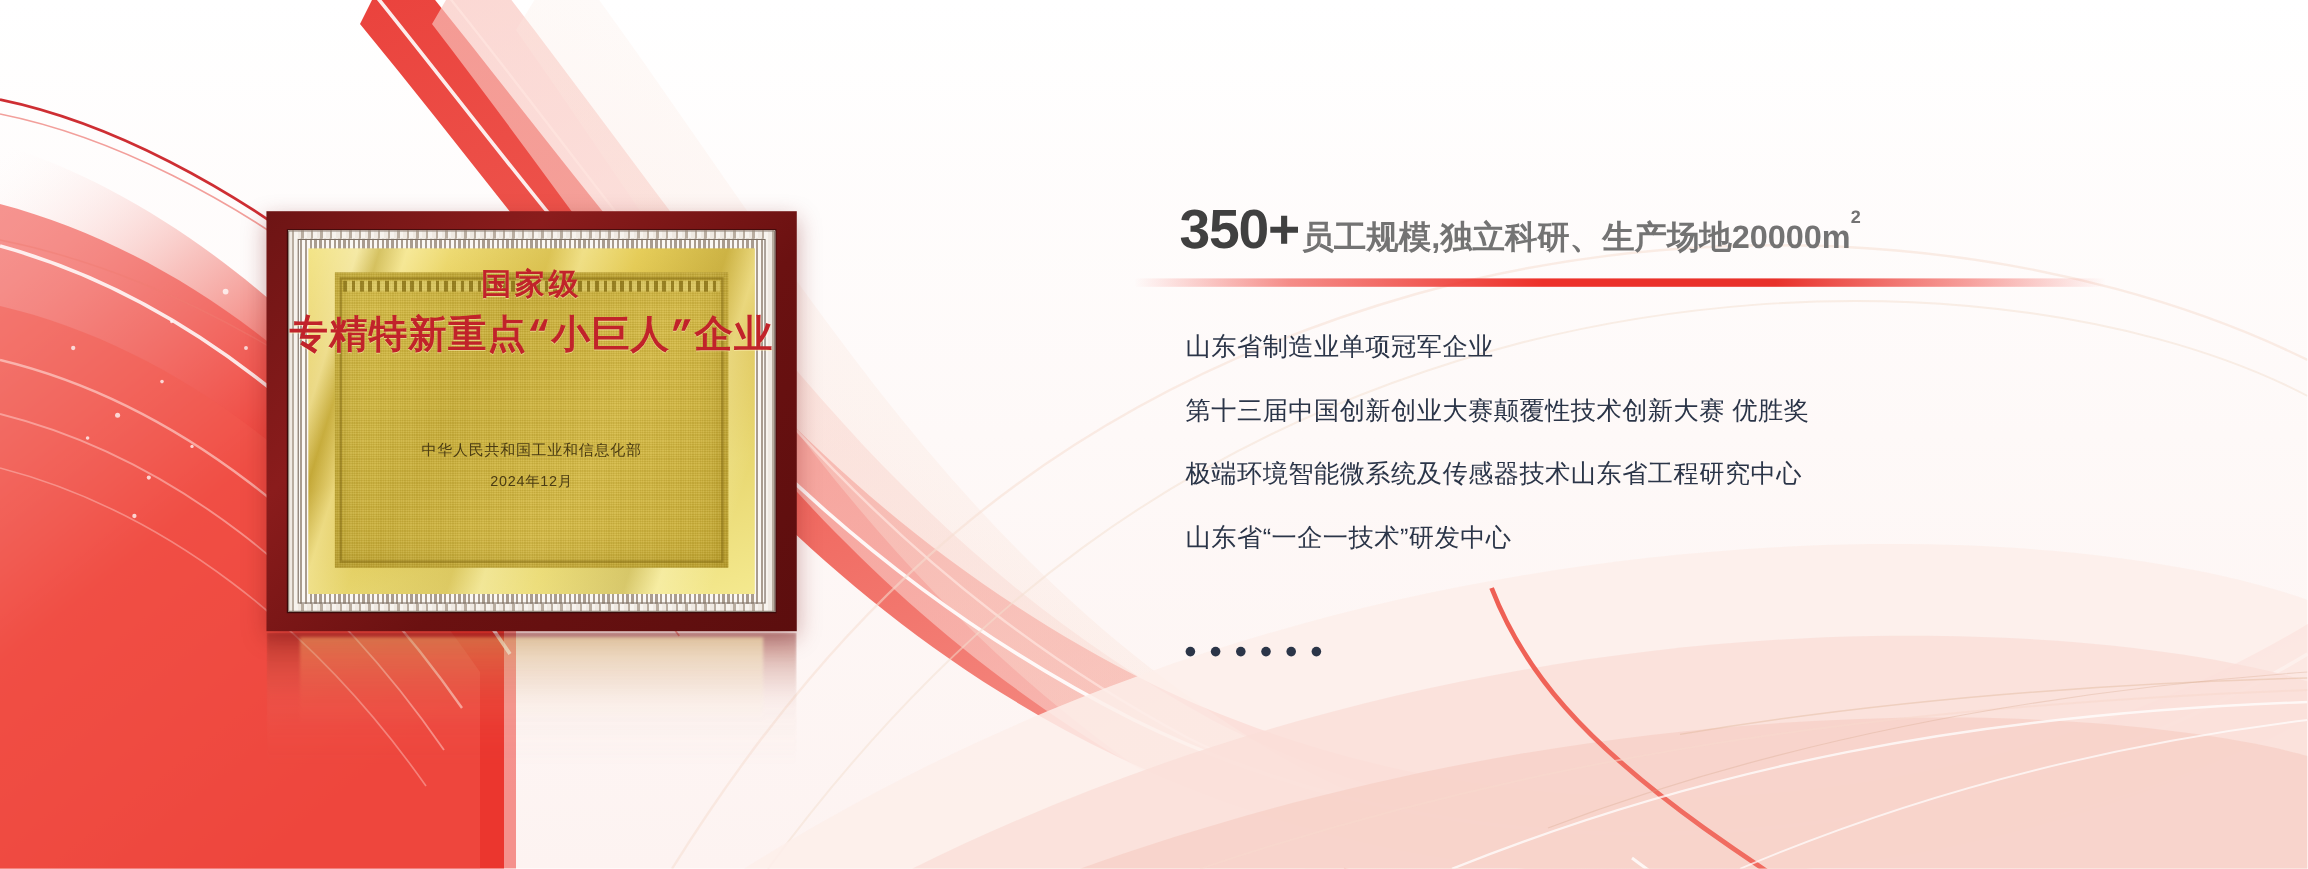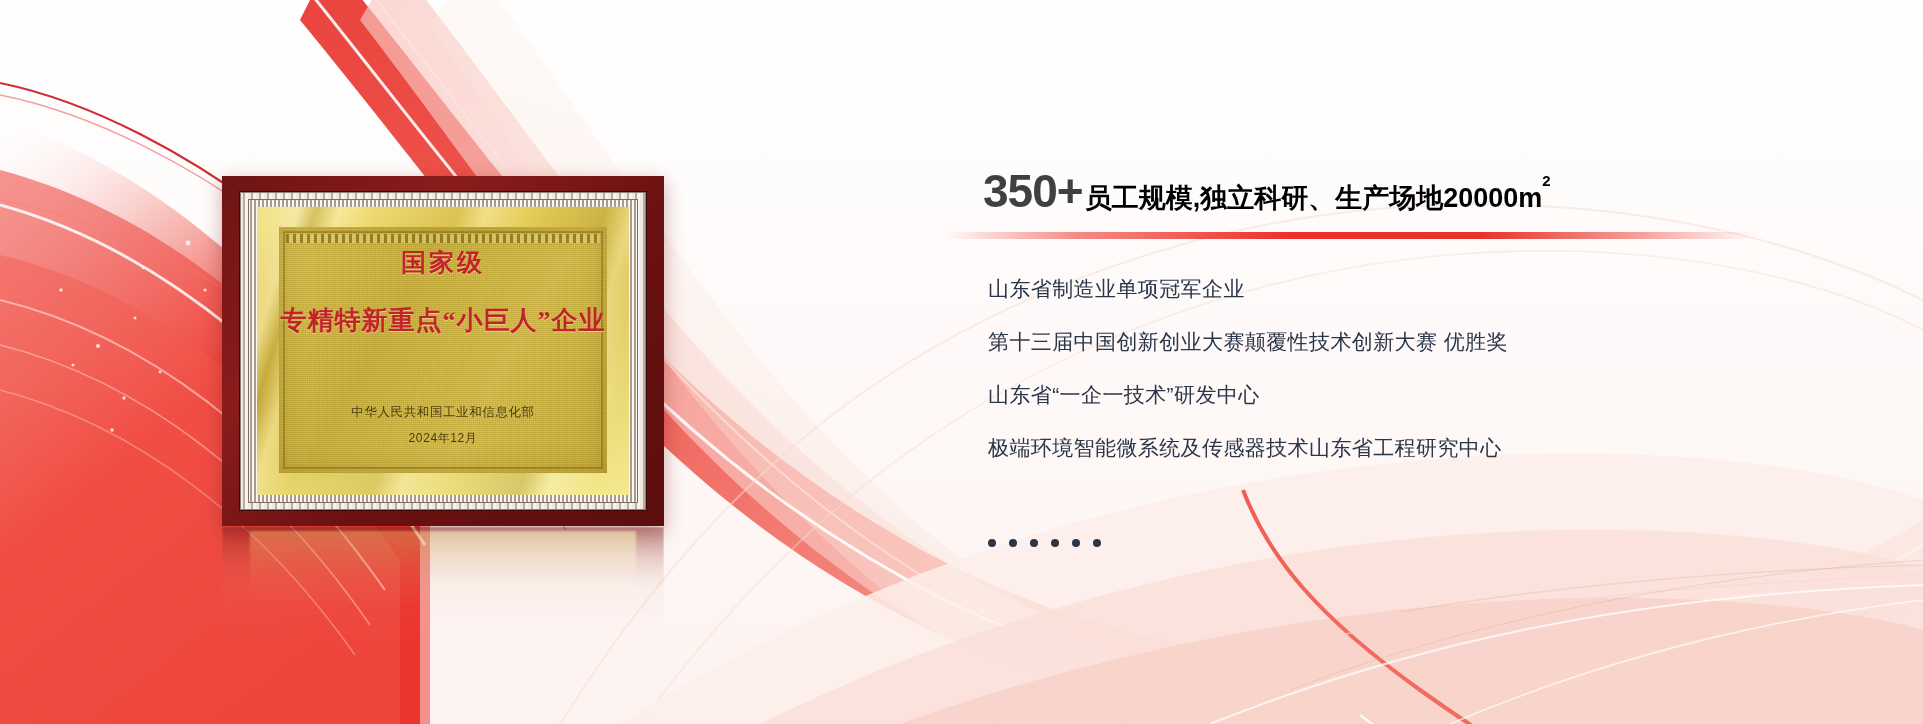--- a/index.html
+++ b/index.html
@@ -72,30 +72,30 @@
     content:"";position:absolute;left:7px;top:7px;right:7px;height:9px;
     background:repeating-linear-gradient(90deg,
       rgba(110,88,8,.55) 0 3px, rgba(255,246,170,.30) 3px 7px);
   }
   .plaque-text{
     position:absolute;left:0;top:0;width:100%;height:100%;
     display:flex;flex-direction:column;align-items:center;
     z-index:4;
   }
   .pt-title1{
-    margin-top:70px;
+    margin-top:44px;
     font-size:25px;font-weight:bold;color:#c1232a;
     font-family:"DejaVu Serif","Liberation Serif",serif;
     letter-spacing:3px;
     text-shadow:0 1px 0 rgba(255,240,180,.55);
   }
   .pt-title2{
-    margin-top:24px;
-    font-size:26px;font-weight:bold;color:#c1232a;
-    font-family:Liberation Serif, serif;
+    margin-top:4px;
+    font-size:32px;font-weight:bold;color:#c1232a;
+    font-family:Liberation Mono, monospace;
     letter-spacing:1px;
     text-shadow:0 1px 0 rgba(255,240,180,.55);
   }
   .pt-issuer{
     margin-top:66px;
     font-size:12.5px;color:#4a3b12;letter-spacing:.6px;
   }
   .pt-date{
     margin-top:9px;
     font-size:12px;color:#4a3b12;letter-spacing:.6px;
@@ -121,21 +121,21 @@
     white-space:nowrap;
     line-height:1;
     display:flex;align-items:baseline;
   }
   #headline-number{
     font-size:46px;font-weight:bold;color:#404040;
     letter-spacing:-1px;
     font-family:"Liberation Sans","DejaVu Sans",sans-serif;
   }
   #headline-text{
-    font-size:27px;color:#000000;font-weight:bold;
+    font-size:27px;color:#737373;font-weight:bold;
     letter-spacing:0px;margin-left:2px;
   }
   #headline-sup{font-size:15px;vertical-align:super;position:relative;top:-11px;}
   #headline-rule{
     position:absolute;left:-38px;top:64px;width:810px;height:7px;
     background:linear-gradient(90deg,
       rgba(237,49,42,0) 0%,
       rgba(237,49,42,.55) 16%,
       #ed312a 42%,
       #e8312a 66%,
@@ -286,22 +286,22 @@
 
     <div id="headline">
       <span id="headline-number">350+</span>
       <span id="headline-text"><span>员工规模,独立科研、生产场地20000m</span><sup id="headline-sup">2</sup></span>
     </div>
     <div id="headline-rule"></div>
 
     <ul id="award-list">
       <li>山东省制造业单项冠军企业</li>
       <li>第十三届中国创新创业大赛颠覆性技术创新大赛 优胜奖</li>
+      <li>极端环境智能微系统及传感器技术山东省工程研究中心</li>
       <li>山东省“一企一技术”研发中心</li>
-      <li>极端环境智能微系统及传感器技术山东省工程研究中心</li>
     </ul>
 
     <div id="ellipsis-dots">
       <span></span>
       <span></span>
       <span></span>
       <span></span>
       <span></span>
       <span></span>
     </div>

